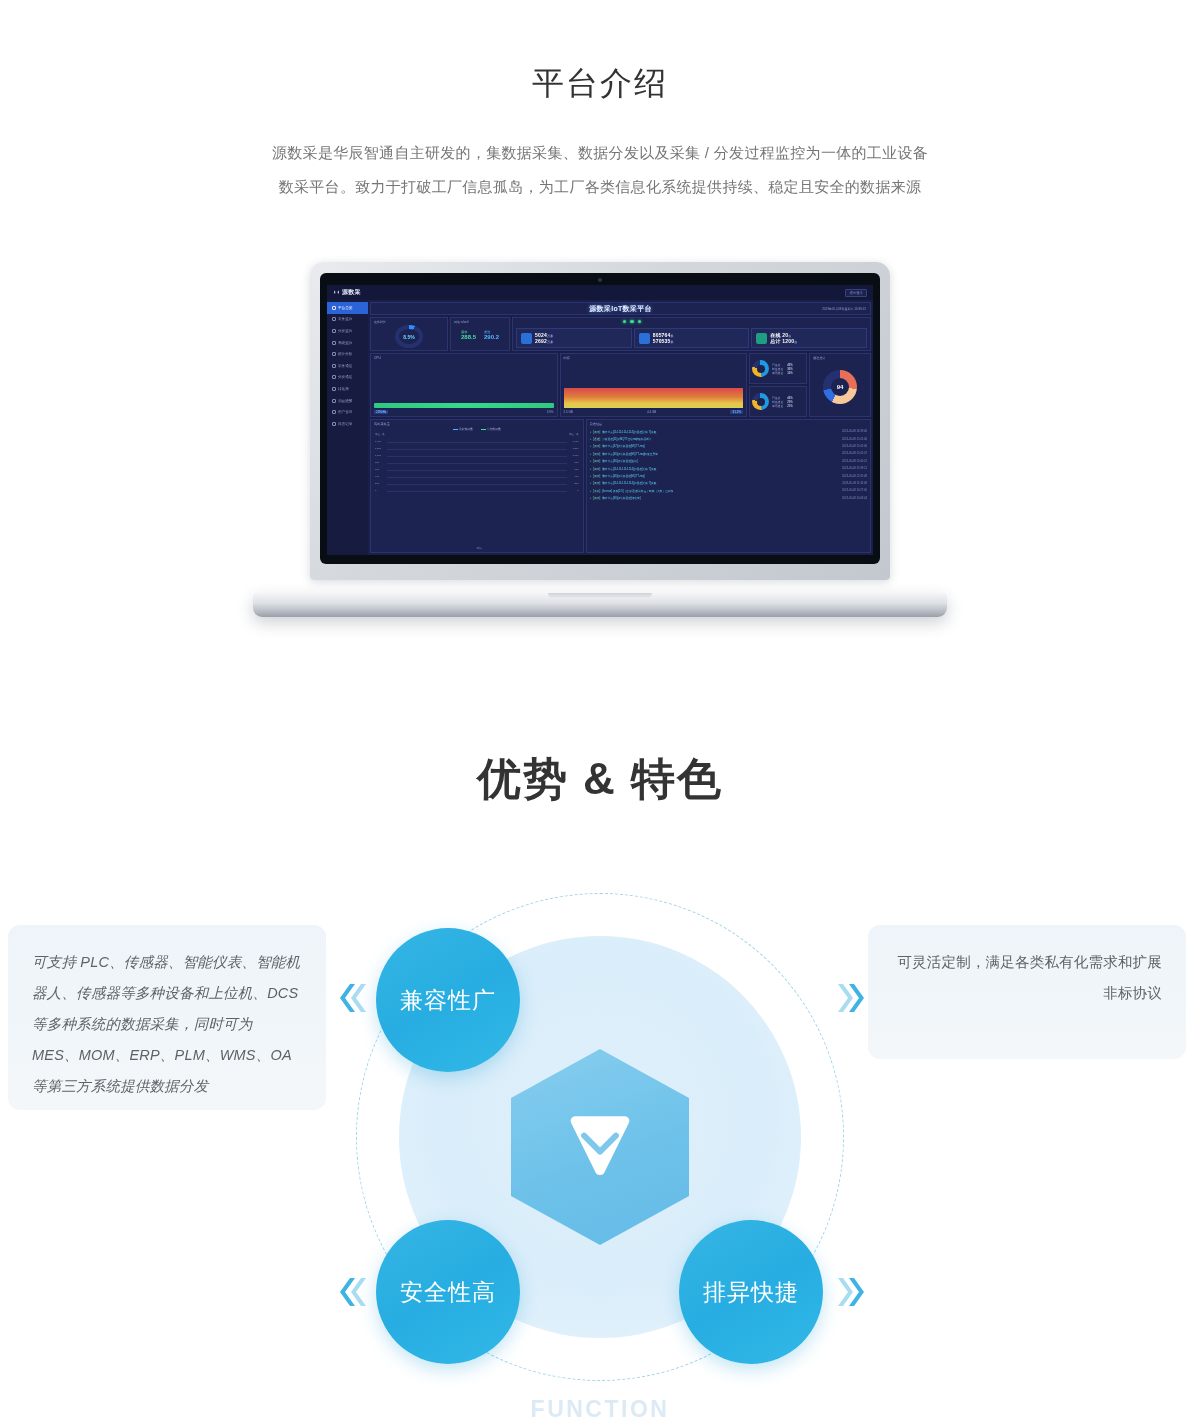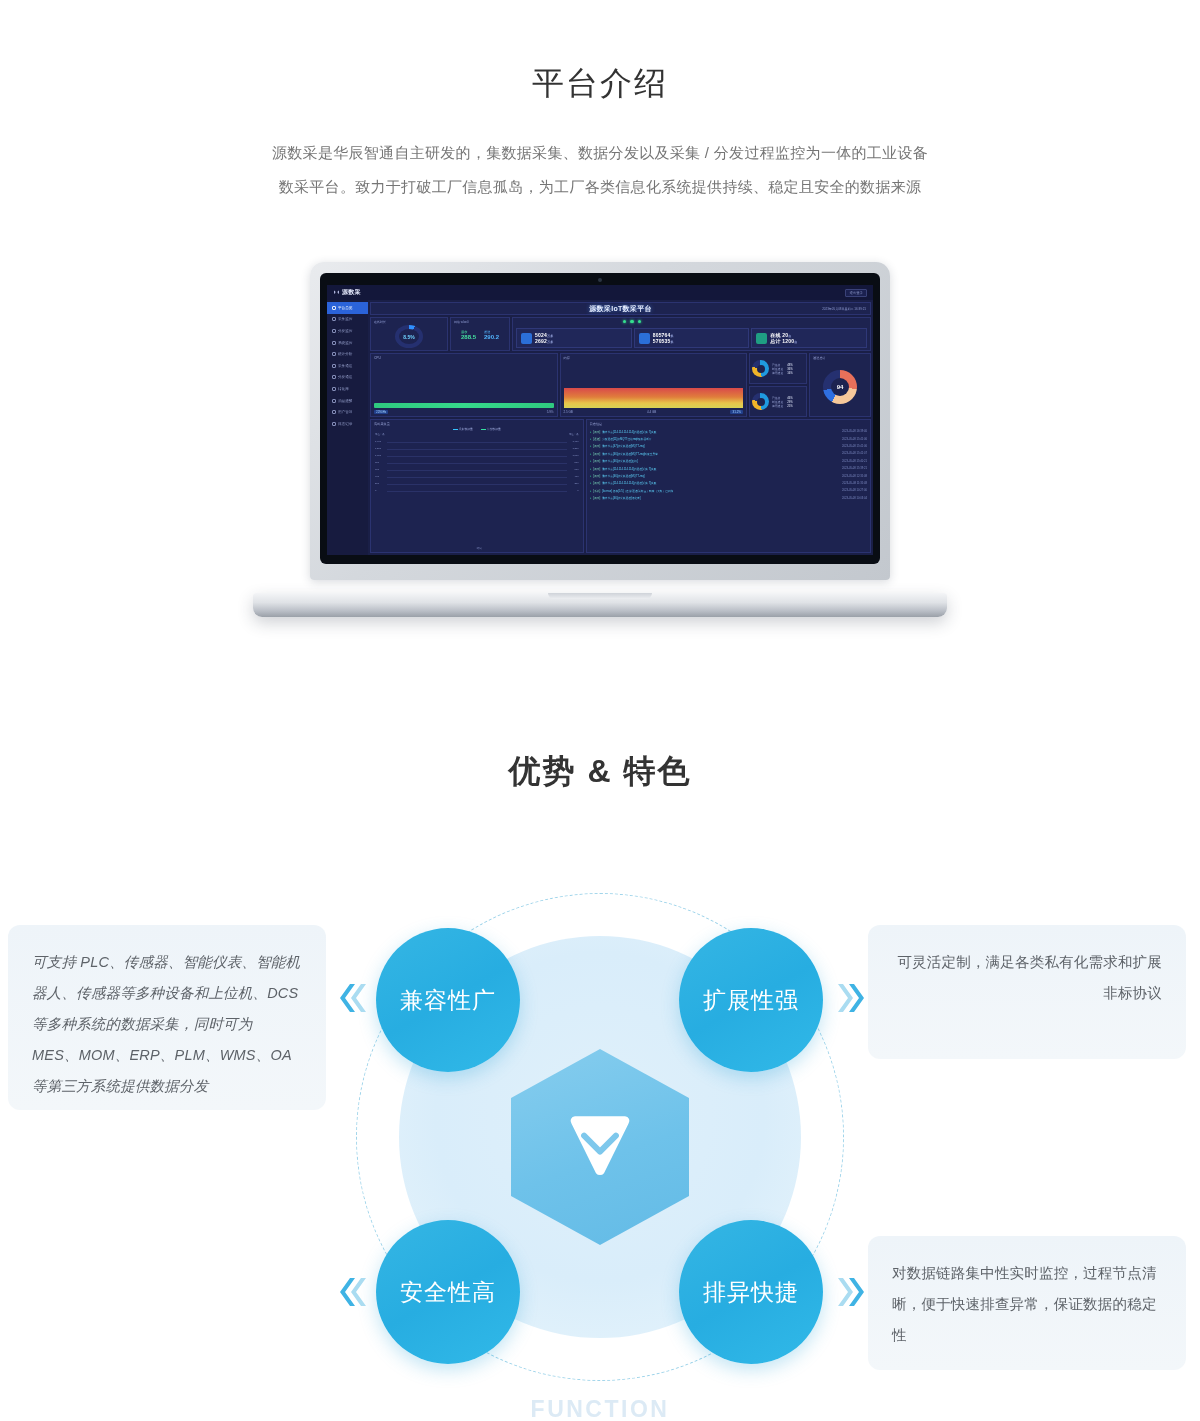--- a/index.html
+++ b/index.html
@@ -149,21 +149,21 @@
   }
   .notch {
     position:absolute; left:50%; margin-left:-52px; top:0; width:104px; height:6px;
     background: linear-gradient(180deg,#cfd3d9,#eceef1);
     border-radius: 0 0 7px 7px;
   }
 
   
   .adv-title {
     position:absolute; top:750px; left:0; width:1200px; text-align:center;
-    font-size:32px; color:#333333; letter-spacing:2px;
+    font-size:44px; color:#333333; letter-spacing:2px;
   }
   .word-adv {
     position:absolute; top:868px; left:0; width:1200px; text-align:center;
     font-size:23px; font-weight:700; letter-spacing:2.5px; color:#d6e8f4;
   }
   .word-fun {
     position:absolute; top:1396px; left:0; width:1200px; text-align:center;
     font-size:23px; font-weight:700; letter-spacing:2.5px; color:#dceaf5;
   }
 
@@ -540,23 +540,20 @@
       <svg class="gem" viewBox="0 0 64 58">
         <path fill="#ffffff" d="M10 2h44a4 4 0 0 1 3 6.5L35.5 52a4.5 4.5 0 0 1-7 0L7 8.5A4 4 0 0 1 10 2z"></path>
         <path fill="none" stroke="#7ec8ec" stroke-width="5.2" stroke-linecap="round" stroke-linejoin="round" d="M18 19 L32 33 L46 19"></path>
       </svg>
     </div>
   </div>
 
   <div class="bubble b-tl">
     <span>兼容性广</span>
   </div>
-  <div class="bubble b-tr">
-    <span>扩展性强</span>
-  </div>
   <div class="bubble b-bl">
     <span>安全性高</span>
   </div>
   <div class="bubble b-br">
     <span>排异快捷</span>
   </div>
 
   <svg class="chev ch-tl" viewBox="0 0 30 40">
     <path fill="#3fb3e4" d="M14 6 L19 6 L9 20 L19 34 L14 34 L4 20 Z"></path>
     <path fill="#aadcf1" d="M25 6 L30 6 L20 20 L30 34 L25 34 L15 20 Z"></path>
@@ -573,17 +570,14 @@
     <path fill="#3fb3e4" d="M16 6 L11 6 L21 20 L11 34 L16 34 L26 20 Z"></path>
     <path fill="#aadcf1" d="M5 6 L0 6 L10 20 L0 34 L5 34 L15 20 Z"></path>
   </svg>
 
   <div class="card c-tl">
     <span>可支持 PLC、传感器、智能仪表、智能机器人、传感器等多种设备和上位机、DCS 等多种系统的数据采集，同时可为 MES、MOM、ERP、PLM、WMS、OA 等第三方系统提供数据分发</span>
   </div>
   <div class="card c-tr">
     <span>可灵活定制，满足各类私有化需求和扩展非标协议</span>
   </div>
-  <div class="card c-br">
-    <span>对数据链路集中性实时监控，过程节点清晰，便于快速排查异常，保证数据的稳定性</span>
-  </div>
 
 </div>
 
 </body></html>

